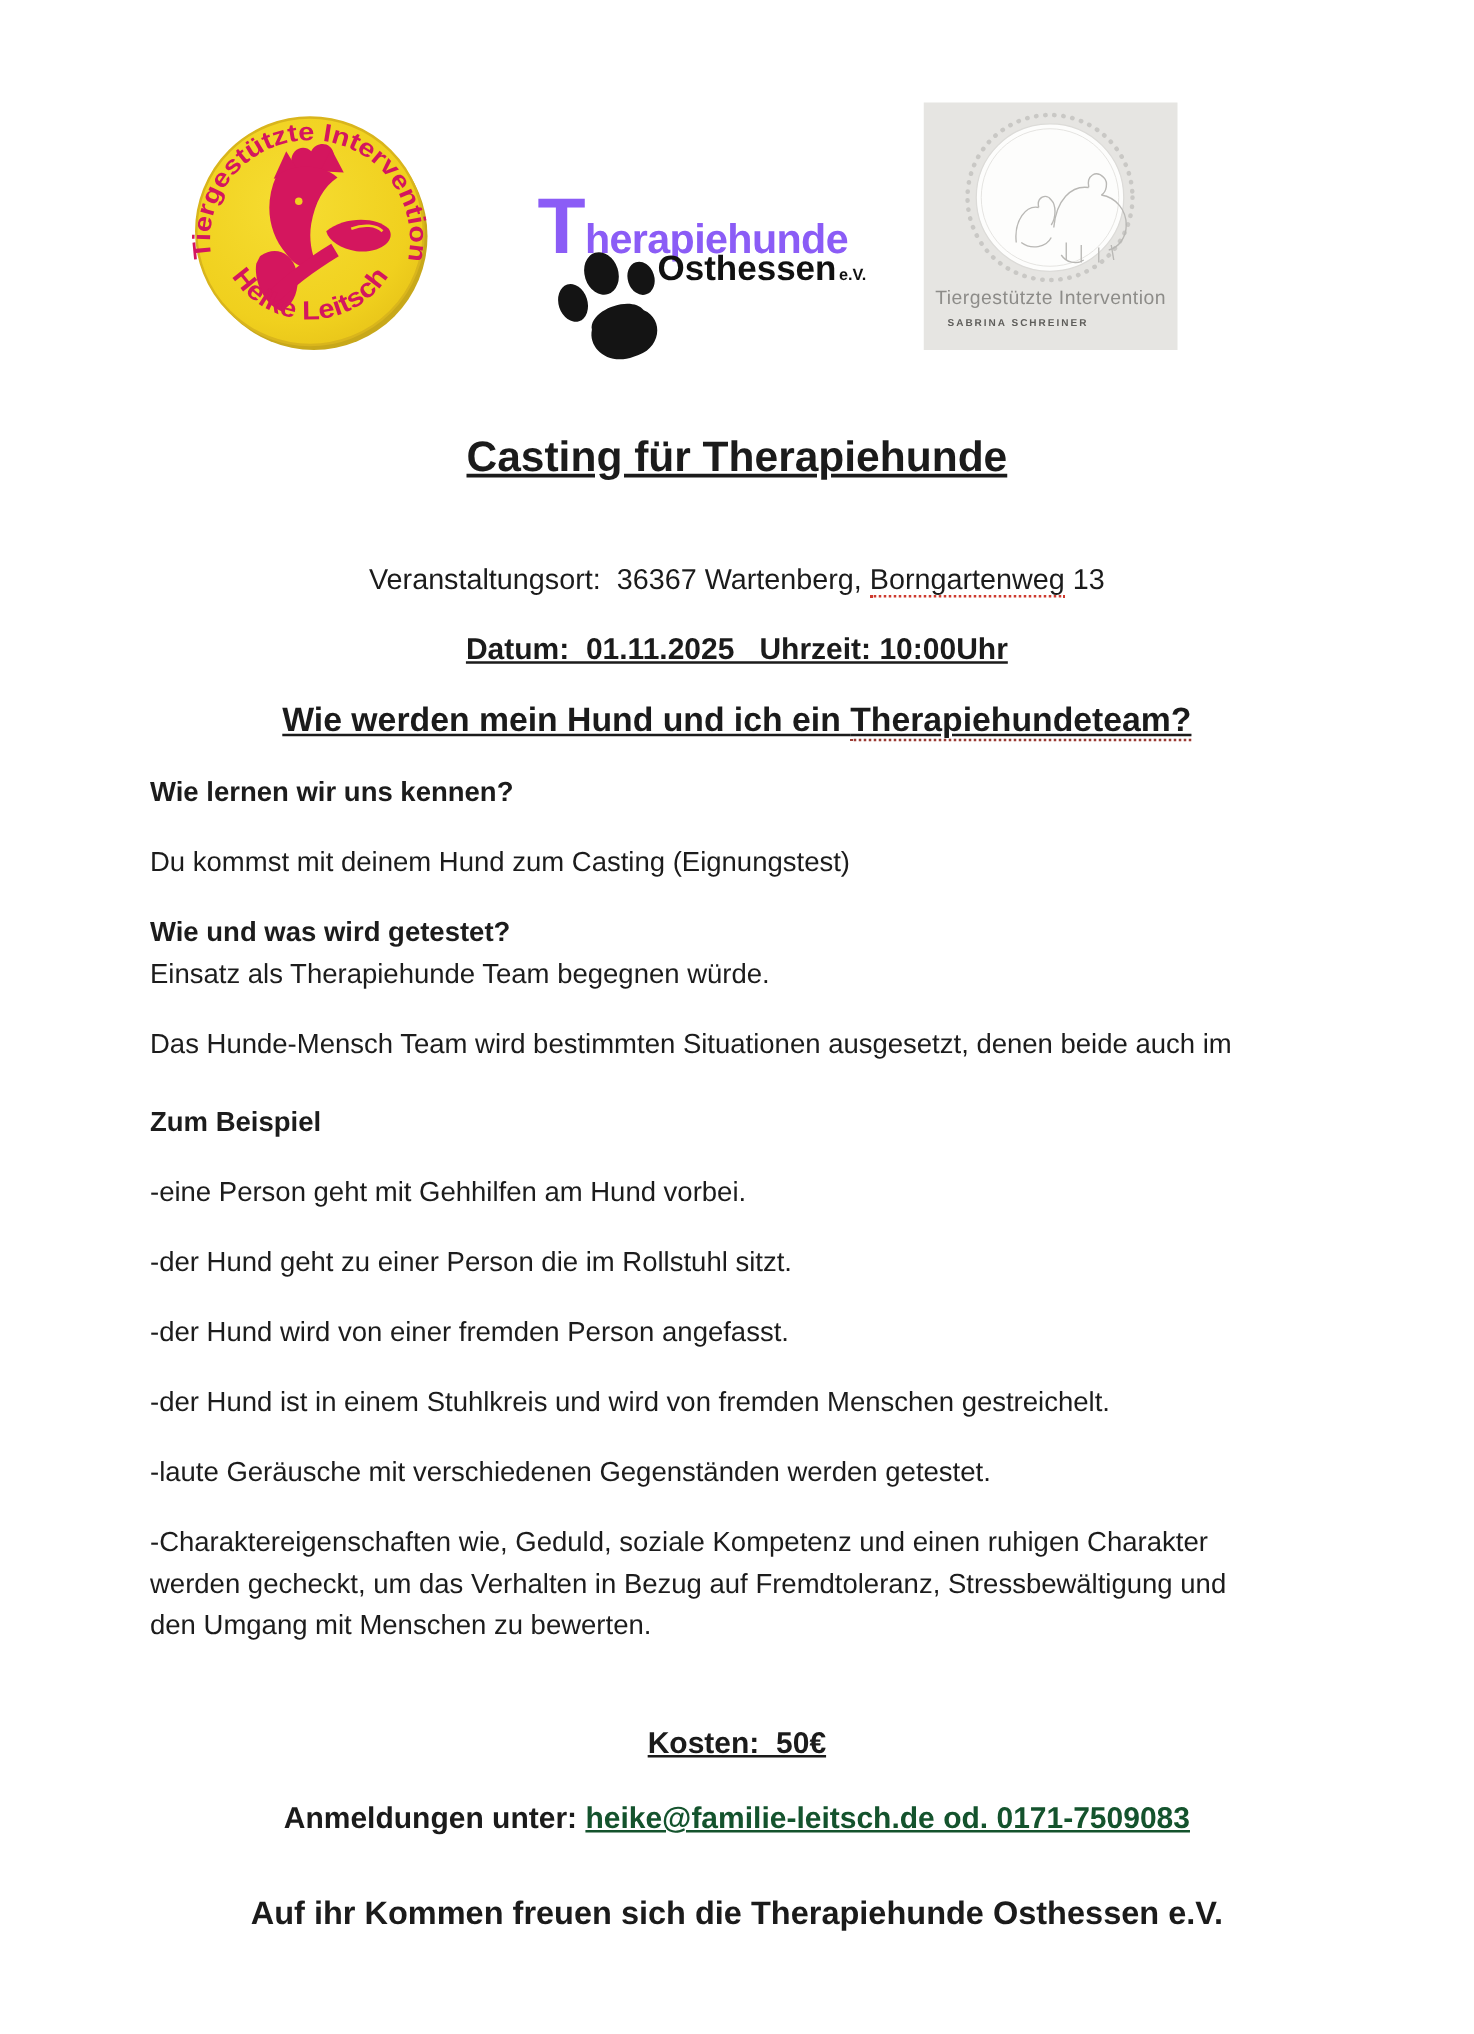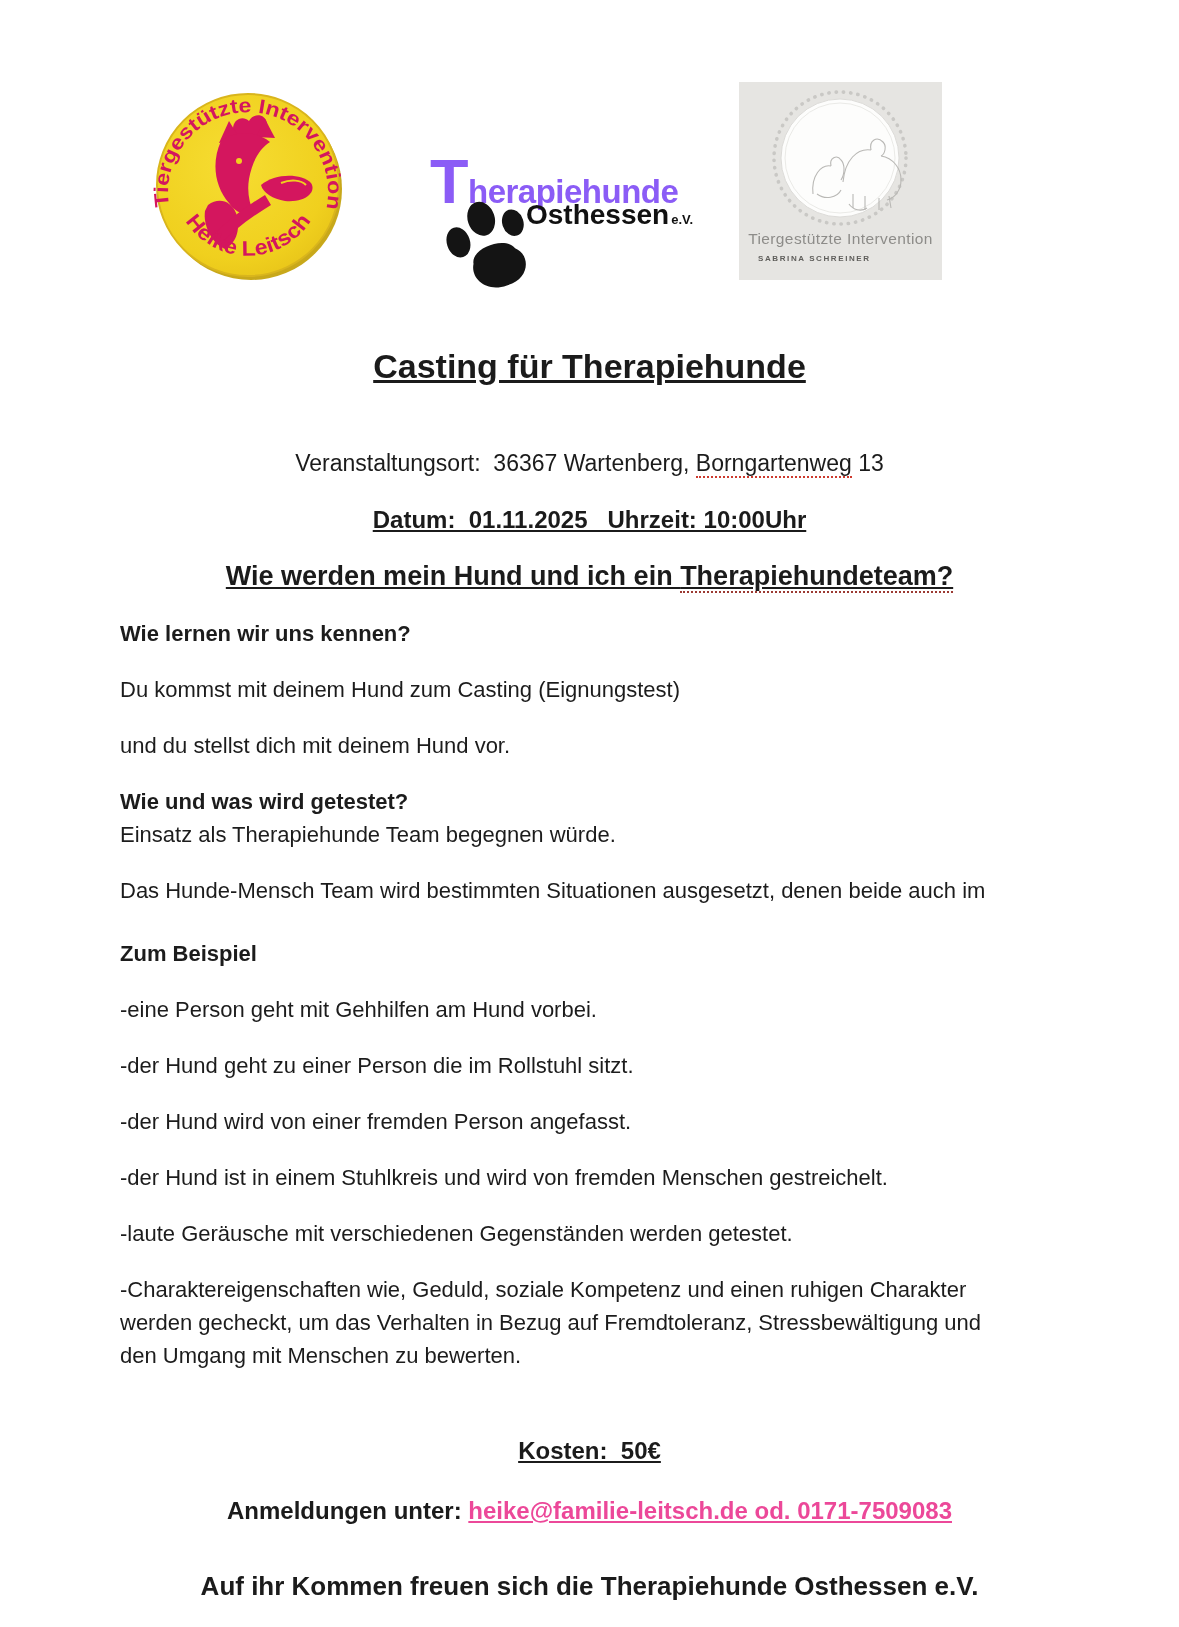--- a/index.html
+++ b/index.html
@@ -36,21 +36,21 @@
   .spell-dark{border-bottom:2px dotted #9c3a33;}
   
   .body-block{padding-left:120px;}
   .bline{font-size:22px;line-height:33px;margin-top:23px;white-space:pre;color:#1c1c1c;}
   .bline.b{font-weight:bold;}
   .bline.cont{margin-top:0;}
   .bline.gap-lg{margin-top:30px;}
   
   .kosten{font-size:24px;font-weight:bold;text-decoration:underline;margin-top:62px;line-height:34px;}
   .anmeld{font-size:24px;font-weight:bold;margin-top:26px;line-height:34px;}
-  .link{color:#ec4899;text-decoration:underline;cursor:pointer;}
+  .link{color:#14532d;text-decoration:underline;cursor:pointer;}
   .closing{font-size:26px;font-weight:bold;margin-top:40px;line-height:36px;}
 </style>
 </head>
 <body>
 
 <div class="header">
 
   <div class="logo-heike">
     <svg width="190" height="202" viewBox="0 0 190 200">
       <defs>
@@ -118,21 +118,20 @@
 
 <div class="center venue"><span>Veranstaltungsort:  36367 Wartenberg, </span><span class="spell">Borngartenweg</span><span> 13</span></div>
 
 <div class="center datetime">Datum:  01.11.2025   Uhrzeit: 10:00Uhr</div>
 
 <div class="center question"><span>Wie werden mein Hund und ich ein </span><span class="spell-dark">Therapiehundeteam?</span></div>
 
 <div class="body-block">
   <div class="bline b">Wie lernen wir uns kennen?</div>
   <div class="bline">Du kommst mit deinem Hund zum Casting (Eignungstest)</div>
-  <div class="bline">und du stellst dich mit deinem Hund vor.</div>
   <div class="bline b">Wie und was wird getestet?</div>
   <div class="bline cont">Einsatz als Therapiehunde Team begegnen würde.</div>
   <div class="bline">Das Hunde-Mensch Team wird bestimmten Situationen ausgesetzt, denen beide auch im</div>
   <div class="bline b gap-lg">Zum Beispiel</div>
   <div class="bline">-eine Person geht mit Gehhilfen am Hund vorbei.</div>
   <div class="bline">-der Hund geht zu einer Person die im Rollstuhl sitzt.</div>
   <div class="bline">-der Hund wird von einer fremden Person angefasst.</div>
   <div class="bline">-der Hund ist in einem Stuhlkreis und wird von fremden Menschen gestreichelt.</div>
   <div class="bline">-laute Geräusche mit verschiedenen Gegenständen werden getestet.</div>
   <div class="bline">-Charaktereigenschaften wie, Geduld, soziale Kompetenz und einen ruhigen Charakter</div>

